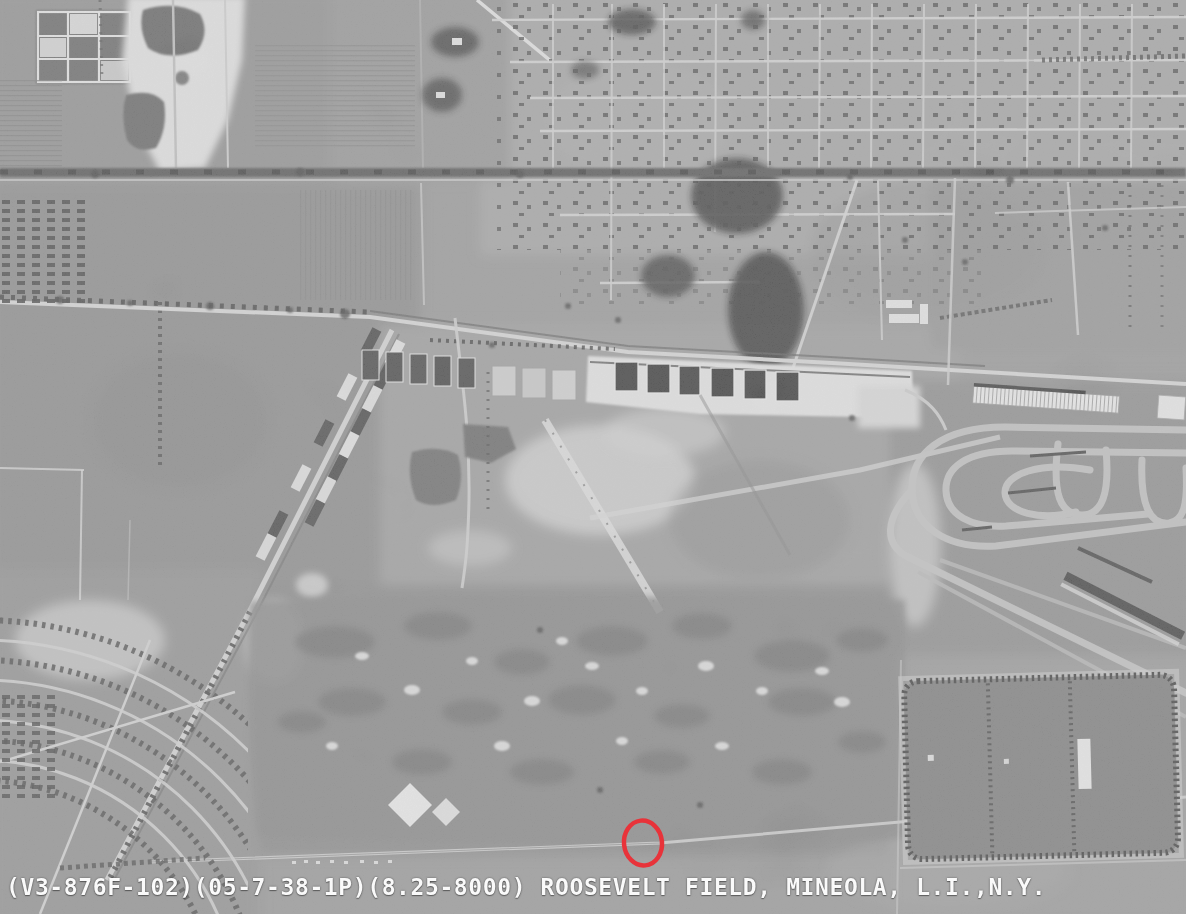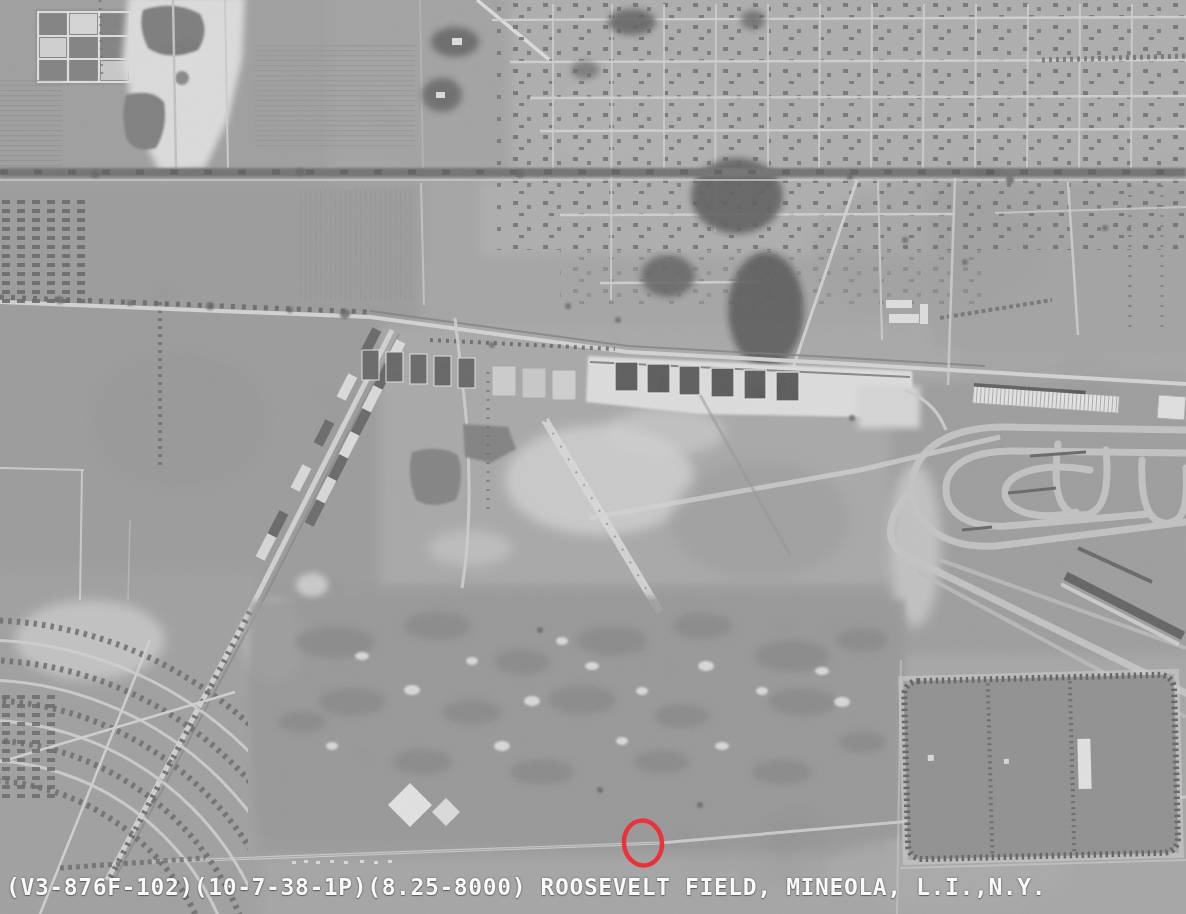--- a/index.html
+++ b/index.html
@@ -400,14 +400,14 @@
     <circle cx="492" cy="345" r="3"></circle>
         <circle cx="852" cy="418" r="3"></circle>
   </g>
 
   <rect width="1186" height="914" filter="url(#mottle)" opacity=".28"></rect>
   <rect width="1186" height="914" filter="url(#grain)" opacity=".20"></rect>
 
   <ellipse fill="none" transform="rotate(-6 643 843)" cx="643" cy="843" rx="19" ry="22.5" stroke="#e8333a" stroke-width="4.5"></ellipse>
 </svg>
 
-<div id="caption">(V3-876F-102)(10-7-38-1P)(8.25-8000) ROOSEVELT  FIELD, MINEOLA, L.I.,N.Y.</div>
+<div id="caption">(V3-876F-102)(05-7-38-1P)(8.25-8000) ROOSEVELT  FIELD, MINEOLA, L.I.,N.Y.</div>
 </div>
 
 </body></html>

